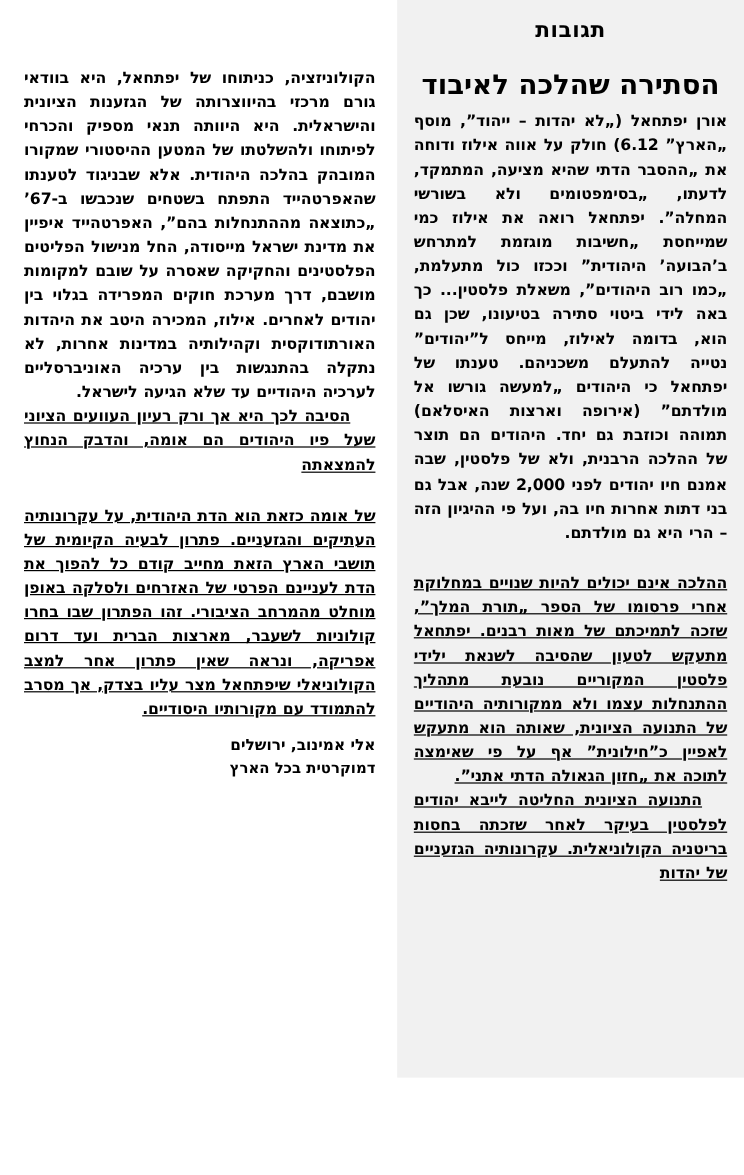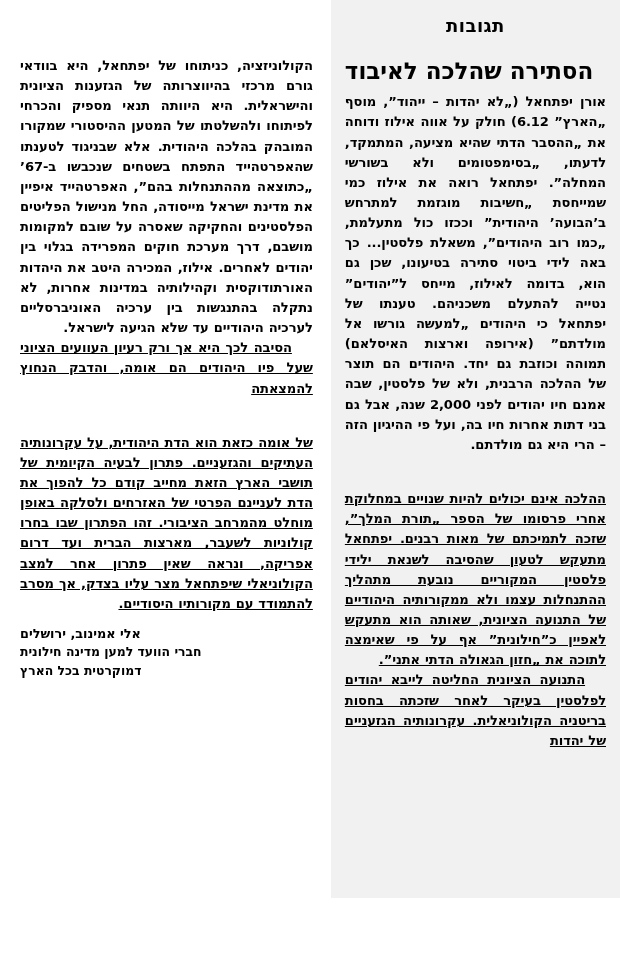--- a/index.html
+++ b/index.html
@@ -51,21 +51,21 @@
   .kicker {
     text-align: center;
     font-weight: bold;
     font-size: 18px;
     letter-spacing: 0.5px;
     margin: 6px 0 0 0;
     line-height: 1.1;
   }
 
   .headline {
-    text-align: left;
+    text-align: center;
     font-weight: bold;
     font-size: 23px;
     line-height: 1.15;
     margin: 22px 0 8px 0;
   }
 
   
   .col-left {
     position: relative;
     width: 352px;
@@ -85,32 +85,32 @@
     word-spacing: 0.5px;
     -webkit-font-smoothing: none;
   }
 
   .body-par + .body-par {
     text-indent: 1.6em;
     text-decoration: underline;
   }
 
   .body-par.gap-before {
-    margin-top: 34px;
+    margin-top: 22px;
     text-indent: 0;
   }
 
   .body-par.no-indent {
     text-indent: 0;
   }
 
   
   .signature {
     margin-top: 10px;
-    text-align: left;
+    text-align: right;
     font-size: 12.6px;
     line-height: 1.5;
   }
   .sig-name {
     font-weight: bold;
     display: block;
     font-size: 12.8px;
   }
   .sig-affil {
     display: block;
@@ -141,20 +141,19 @@
     <div class="col-left">
 
       <p class="body-par no-indent">הקולוניזציה, כניתוחו של יפתחאל, היא בוודאי גורם מרכזי בהיווצרותה של הגזענות הציונית והישראלית. היא היוותה תנאי מספיק והכרחי לפיתוחו ולהשלטתו של המטען ההיסטורי שמקורו המובהק בהלכה היהודית. אלא שבניגוד לטענתו שהאפרטהייד התפתח בשטחים שנכבשו ב-67’ „כתוצאה מההתנחלות בהם”, האפרטהייד איפיין את מדינת ישראל מייסודה, החל מנישול הפליטים הפלסטינים והחקיקה שאסרה על שובם למקומות מושבם, דרך מערכת חוקים המפרידה בגלוי בין יהודים לאחרים. אילוז, המכירה היטב את היהדות האורתודוקסית וקהילותיה במדינות אחרות, לא נתקלה בהתנגשות בין ערכיה האוניברסליים לערכיה היהודיים עד שלא הגיעה לישראל.</p>
 
       <p class="body-par">הסיבה לכך היא אך ורק רעיון העוועים הציוני שעל פיו היהודים הם אומה, והדבק הנחוץ להמצאתה</p>
 
       <p class="body-par gap-before">של אומה כזאת הוא הדת היהודית, על עקרונותיה העתיקים והגזעניים. פתרון לבעיה הקיומית של תושבי הארץ הזאת מחייב קודם כל להפוך את הדת לעניינם הפרטי של האזרחים ולסלקה באופן מוחלט מהמרחב הציבורי. זהו הפתרון שבו בחרו קולוניות לשעבר, מארצות הברית ועד דרום אפריקה, ונראה שאין פתרון אחר למצב הקולוניאלי שיפתחאל מצר עליו בצדק, אך מסרב להתמודד עם מקורותיו היסודיים.</p>
 
       <div class="signature">
         <span class="sig-name">אלי אמינוב, ירושלים</span>
-        <span class="sig-affil">חברי הוועד למען מדינה חילונית</span>
         <span class="sig-affil">דמוקרטית בכל הארץ</span>
       </div>
 
     </div>
 
   </div>
 </div>
 
 </body></html>

